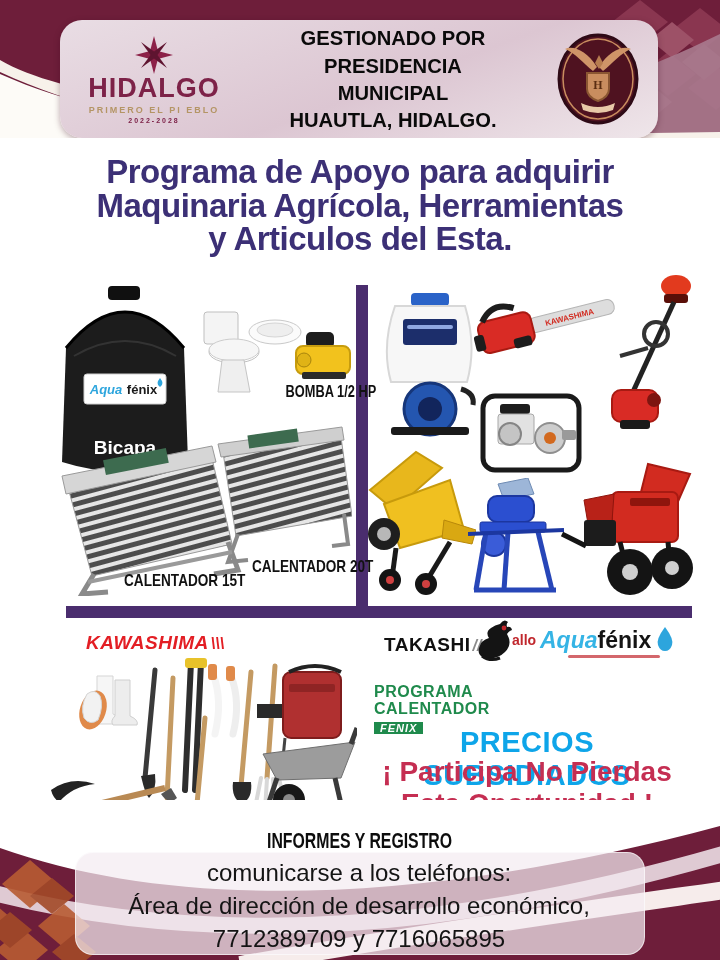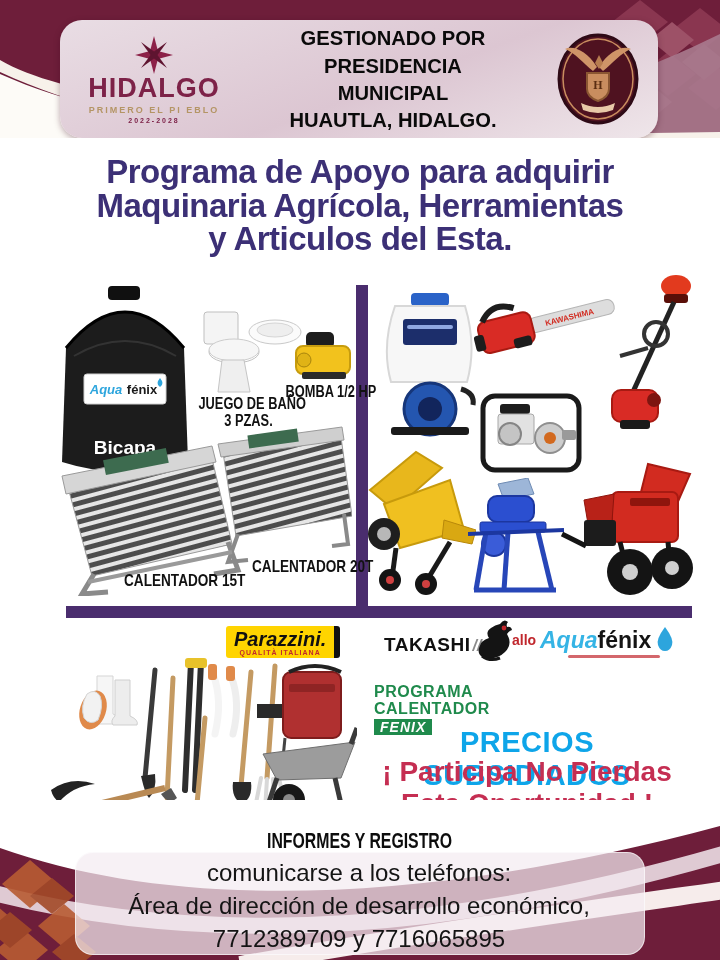--- a/index.html
+++ b/index.html
@@ -35,21 +35,21 @@
   .brand-parazzini{font-size:20px;font-weight:bold;font-style:italic;color:#101010;line-height:1;}
   .parazzini-sub{font-size:7px;font-weight:bold;color:#c0272d;letter-spacing:1px;}
   .brand-takashi{font-size:19px;font-weight:bold;color:#101010;letter-spacing:.5px;margin-top:36px;}
   .gallo-wrap{display:flex;align-items:center;}
   .brand-gallo{font-size:14px;font-weight:bold;color:#c0272d;margin-left:-4px;margin-bottom:4px;}
   .brand-aqua{font-size:23px;font-weight:bold;font-style:italic;color:#35b4e5;}
   .brand-fenix{font-size:23px;font-weight:bold;color:#141414;}
   .aqua-tagline{height:3px;background:#c0272d;opacity:.7;margin-top:1px;border-radius:2px;}
   
   .agro-line{color:#1f8a4c;font-weight:bold;font-size:16px;line-height:1.05;letter-spacing:.5px;}
-  .agro-fenix{color:#ffffff;background:#1f8a4c;display:inline-block;padding:0 6px;font-size:14px;
+  .agro-fenix{color:#ffffff;background:#1f8a4c;display:inline-block;padding:0 6px;font-size:11px;
     font-weight:bold;font-style:italic;letter-spacing:1px;}
   .promo-headline{color:#0ea5e9;font-weight:bold;font-size:29px;letter-spacing:.5px;}
   .promo-sub{color:#c52e52;font-weight:bold;font-size:28px;line-height:1.15;}
   
   .informes{color:#0d0d0d;font-weight:bold;font-size:22px;letter-spacing:0;
     transform:scaleX(.72);transform-origin:center;white-space:nowrap;}
   .footer-card{left:75px;top:852px;width:568px;height:101px;border-radius:18px;
     background:rgba(244,236,241,.72);border:1px solid rgba(255,255,255,.6);}
   .footer-line{color:#141414;font-size:24px;line-height:1.38;text-align:center;}
   svg{display:block;}
@@ -142,24 +142,20 @@
   </svg>
 
   <svg class="abs" style="left:196px;top:306px" width="106" height="92" viewBox="0 0 106 92">
     <ellipse cx="79" cy="26" rx="26" ry="12" fill="#fbfbfb" stroke="#c9c9c9"></ellipse>
     <ellipse cx="79" cy="24" rx="18" ry="7" fill="#eeeeee" stroke="#d5d5d5"></ellipse>
     <rect x="8" y="6" width="34" height="32" rx="3" fill="#f4f4f4" stroke="#bfbfbf"></rect>
     <ellipse cx="38" cy="46" rx="25" ry="11" fill="#ffffff" stroke="#bfbfbf"></ellipse>
     <ellipse cx="38" cy="44" rx="25" ry="11" fill="#f6f6f6" stroke="#cccccc"></ellipse>
     <path d="M26,54 h22 l6,32 h-32 Z" fill="#efefef" stroke="#c5c5c5"></path>
   </svg>
-  <div class="abs ctr" style="left:186px;top:396px;width:125px">
-    <div class="plabel">JUEGO DE BAÑO</div>
-    <div class="plabel">3 PZAS.</div>
-  </div>
 
   <svg class="abs" style="left:292px;top:326px" width="64" height="58" viewBox="0 0 64 58">
     <rect x="14" y="6" width="28" height="16" rx="5" fill="#1d1d1d"></rect>
     <rect x="4" y="20" width="54" height="28" rx="7" fill="#f2c21d" stroke="#c79c0e" stroke-width="2"></rect>
     <circle cx="12" cy="34" r="7" fill="#e0b316" stroke="#a8840c"></circle>
     <rect x="10" y="46" width="44" height="7" rx="2" fill="#2a2a2a"></rect>
   </svg>
   <div class="abs ctr" style="left:276px;top:384px;width:96px">
     <div class="plabel">BOMBA 1/2 HP</div>
   </div>
@@ -273,23 +269,22 @@
     <line x1="30" y1="84" x2="6" y2="72" stroke="#141414" stroke-width="5"></line>
     <line x1="64" y1="80" x2="70" y2="104" stroke="#141414" stroke-width="5"></line>
     <line x1="112" y1="80" x2="114" y2="102" stroke="#141414" stroke-width="5"></line>
     <circle cx="74" cy="110" r="23" fill="#141414"></circle>
       <circle cx="74" cy="110" r="8" fill="#cfcfcf"></circle>
     <circle cx="116" cy="106" r="21" fill="#141414"></circle>
       <circle cx="116" cy="106" r="7" fill="#cfcfcf"></circle>
     <rect x="74" y="36" width="40" height="8" rx="2" fill="#8f150d"></rect>
   </svg>
 
-  <div class="abs parazzini-box" style="left:226px;top:626px">
-    <div class="brand-parazzini">Parazzini.</div>
-    <div class="parazzini-sub">QUALITÀ ITALIANA</div>
+  <div class="abs" style="left:86px;top:632px">
+    <span class="brand-kawashima">KAWASHIMA</span><span class="brand-stripes" style="color:#e31e24">\\\</span>
   </div>
   <div class="abs" style="left:384px;top:634px">
     <span class="brand-takashi">TAKASHI</span><span class="brand-stripes" style="color:#8a8a8a">//</span>
   </div>
   <div class="abs gallo-wrap" style="left:476px;top:620px">
     <svg width="40" height="44" viewBox="0 0 40 44">
       <path d="M24,4 q4,-6 8,-2 q-2,2 -1,5 q4,-1 5,3 q-3,1 -5,4 q6,10 -2,18 q-8,8 -20,6 q-8,-2 -6,-10 q2,-8 10,-10 q-4,-6 2,-10 q4,-3 9,-4 Z" fill="#141414"></path>
       <circle cx="28" cy="8" r="2.4" fill="#c0272d"></circle>
       <path d="M6,36 q8,6 18,2" stroke="#141414" stroke-width="3" fill="none"></path>
     </svg>

